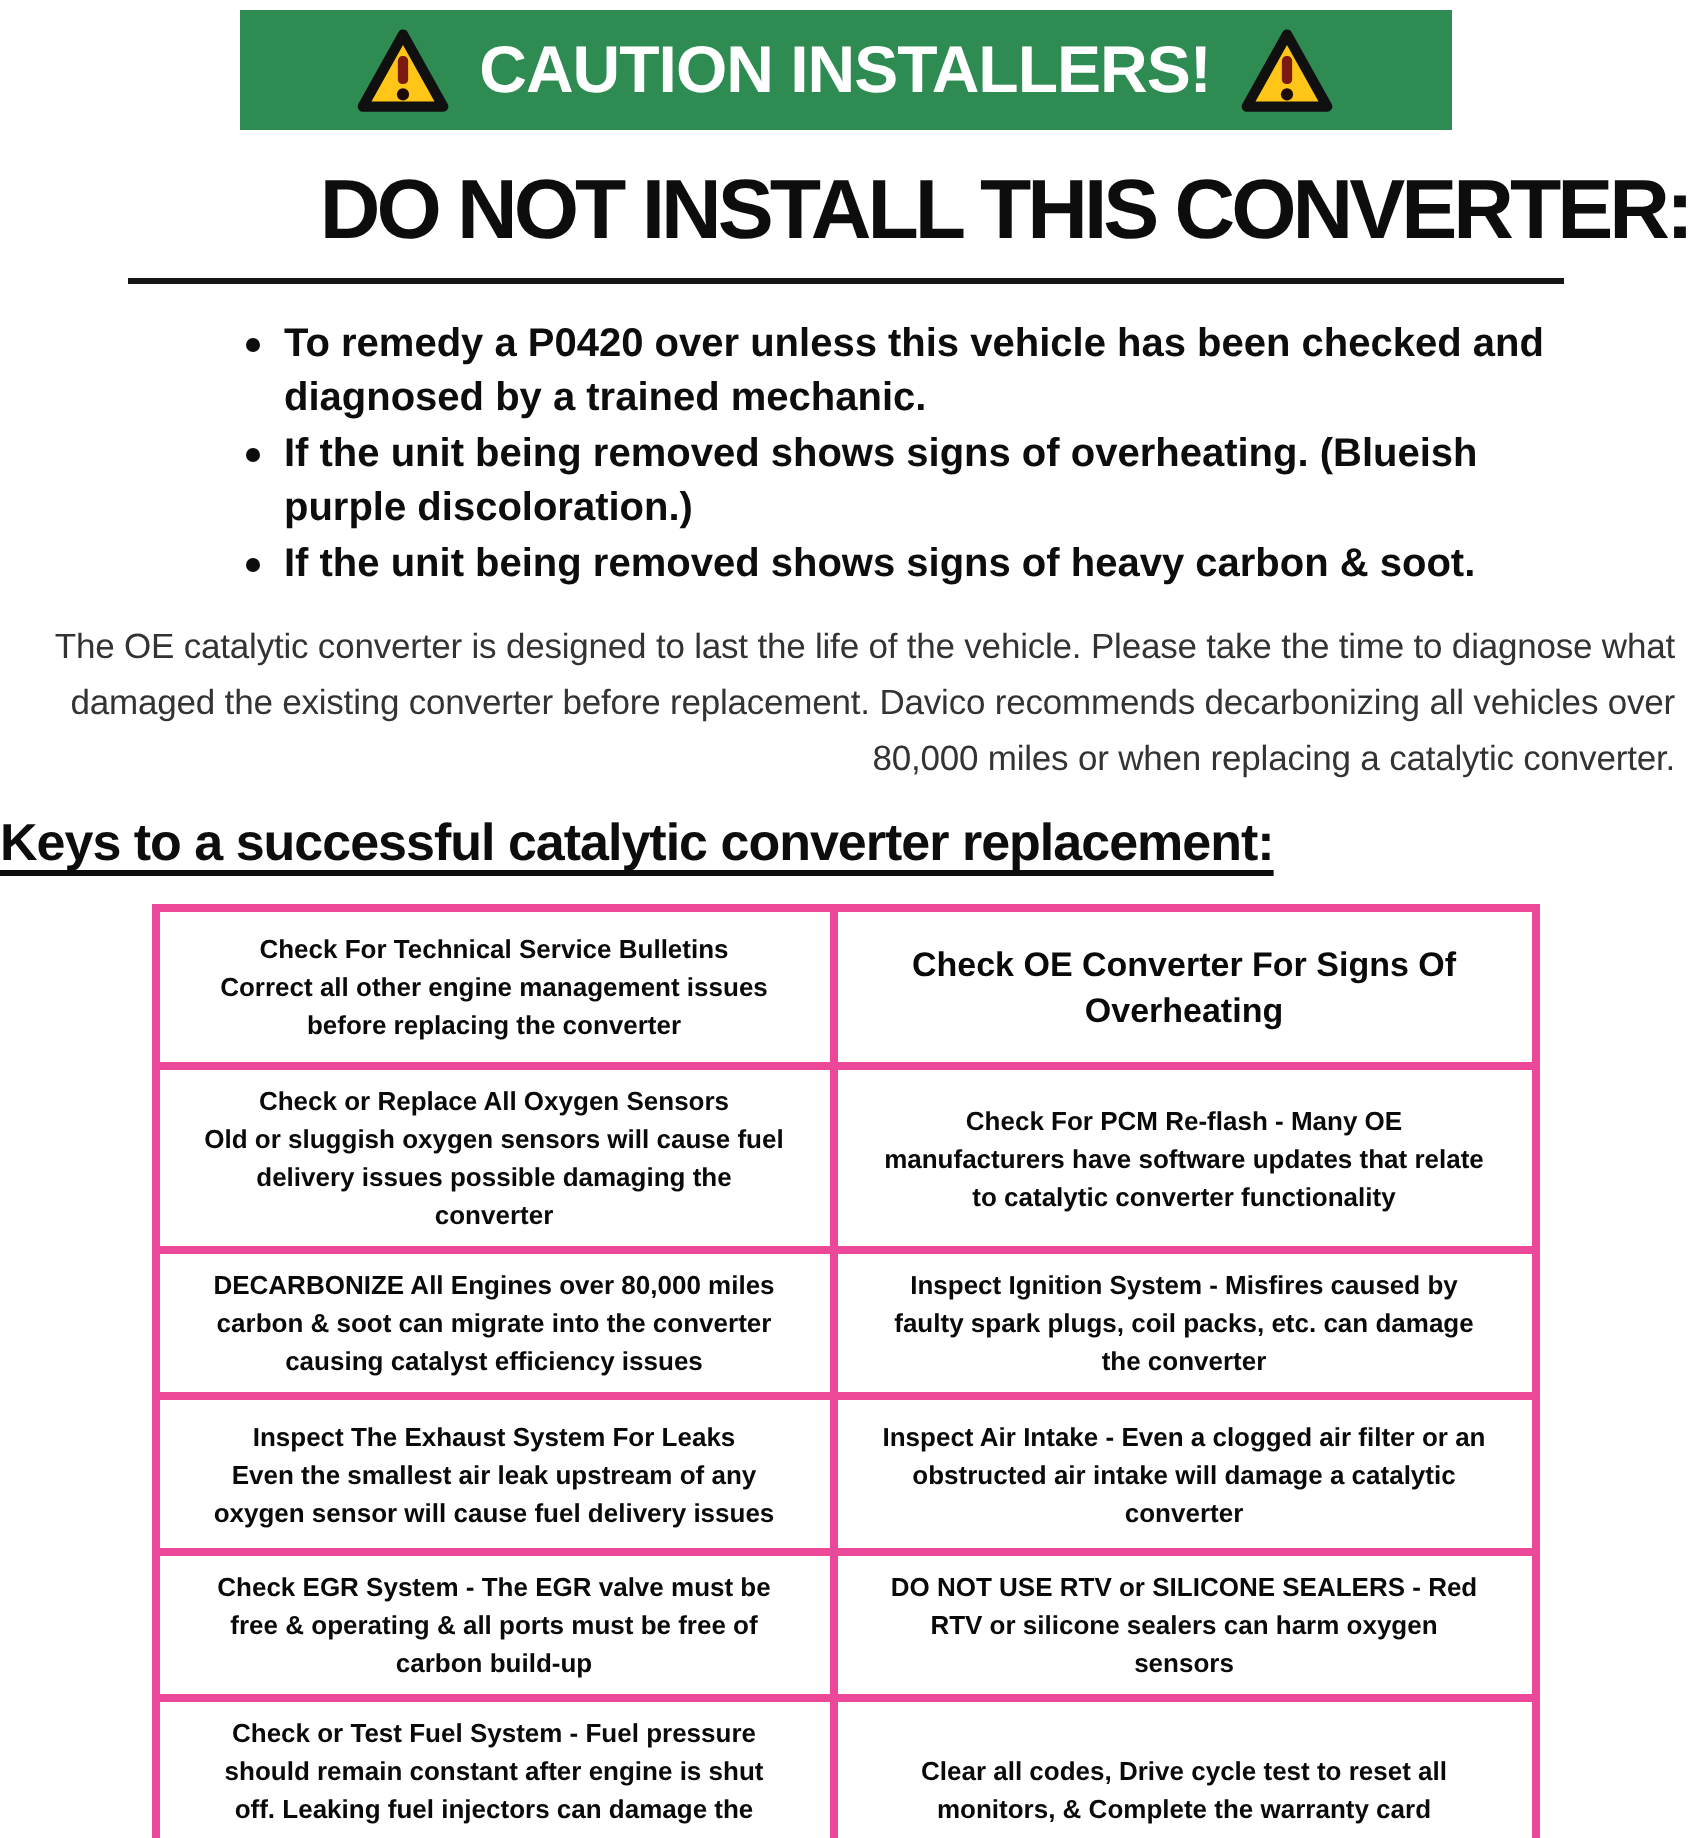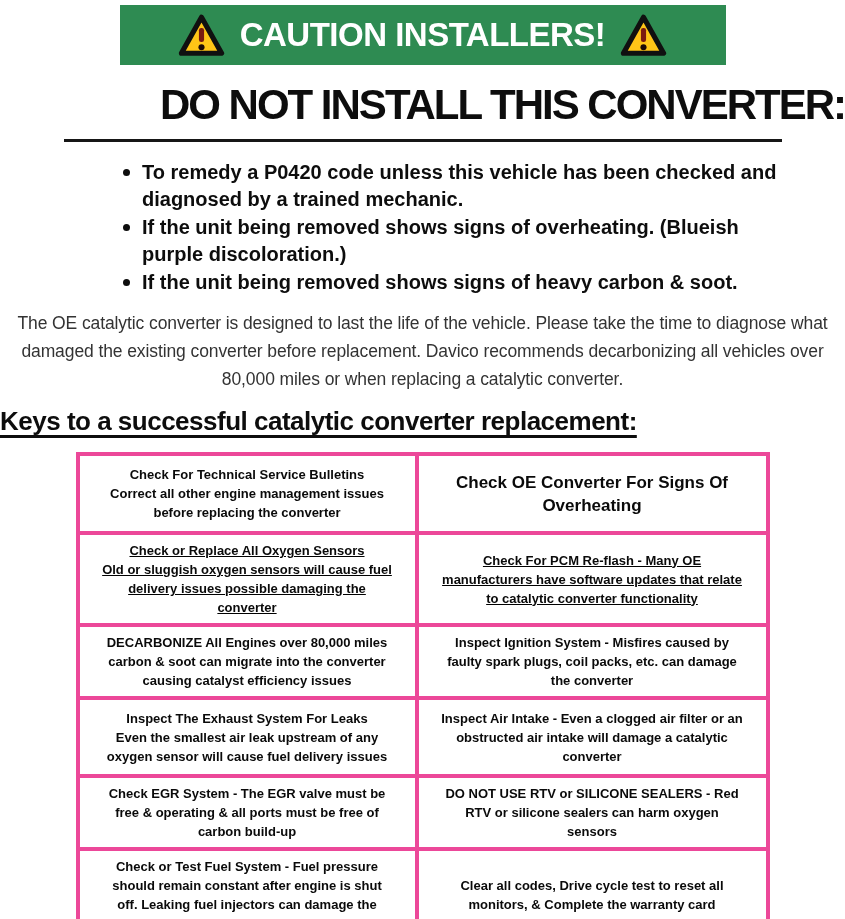--- a/index.html
+++ b/index.html
@@ -39,42 +39,42 @@
   .warning-list li{
     font-size:20px;font-weight:700;line-height:27px;padding-left:24px;
     position:relative;color:var(--ink);margin-bottom:1px;
   }
   .warning-list li::before{
     content:"";position:absolute;left:5px;top:10px;width:7px;height:7px;
     border-radius:50%;background:var(--ink);
   }
   
   .intro{
-    margin:13px auto 0;width:830px;text-align:center;font-size:17.5px;
+    margin:13px auto 0;width:830px;text-align:right;font-size:17.5px;
     line-height:28px;color:var(--paragraph-ink);font-weight:400;letter-spacing:-0.1px;
   }
   
   .keys-heading{
     margin:13px 0 0;text-align:left;font-size:26px;font-weight:800;color:var(--ink);
     text-decoration:underline;text-decoration-thickness:3px;text-underline-offset:5px;
     letter-spacing:-0.5px;
   }
   
   .keys-table{
     margin:15px auto 0;width:694px;border-collapse:collapse;table-layout:fixed;
     border:2px solid #161616;
   }
   .keys-table td{
     border:4px solid #ec4899;text-align:center;vertical-align:middle;
     font-weight:700;font-size:13px;line-height:19px;padding:6px 22px;color:#0a0a0a;
   }
   .keys-table td.large{font-size:17px;line-height:23px;padding:6px 12px;}
   .keys-table col:first-child{width:339px;}
   .keys-table tr:nth-child(1){height:79px;}
-  .keys-table tr:nth-child(2){height:81px;text-decoration:underline;}
+  .keys-table tr:nth-child(2){height:81px;}
   .keys-table tr:nth-child(3){height:71px;}
   .keys-table tr:nth-child(4){height:78px;}
   .keys-table tr:nth-child(5){height:64px;}
   .keys-table tr:nth-child(6){height:80px;}
   .cell-line{display:block;}
 </style>
 </head>
 <body>
 
 <div class="page">
@@ -95,21 +95,21 @@
         <circle cx="50" cy="71" r="6.5" fill="#1c0a06"></circle>
       </svg>
     </span>
   </header>
 
   <h2 class="main-heading">DO NOT INSTALL THIS CONVERTER:</h2>
 
   <hr class="divider">
 
   <ul class="warning-list">
-    <li>To remedy a P0420 code unless this vehicle has been checked and diagnosed by a trained mechanic.</li>
+    <li>To remedy a P0420 over unless this vehicle has been checked and diagnosed by a trained mechanic.</li>
     <li>If the unit being removed shows signs of overheating. (Blueish purple discoloration.)</li>
     <li>If the unit being removed shows signs of heavy carbon &amp; soot.</li>
   </ul>
 
   <p class="intro">The OE catalytic converter is designed to last the life of the vehicle. Please take the time to diagnose what damaged the existing converter before replacement. Davico recommends decarbonizing all vehicles over 80,000 miles or when replacing a catalytic converter.</p>
 
   <h3 class="keys-heading">Keys to a successful catalytic converter replacement:</h3>
 
   <table class="keys-table">
     <colgroup>

